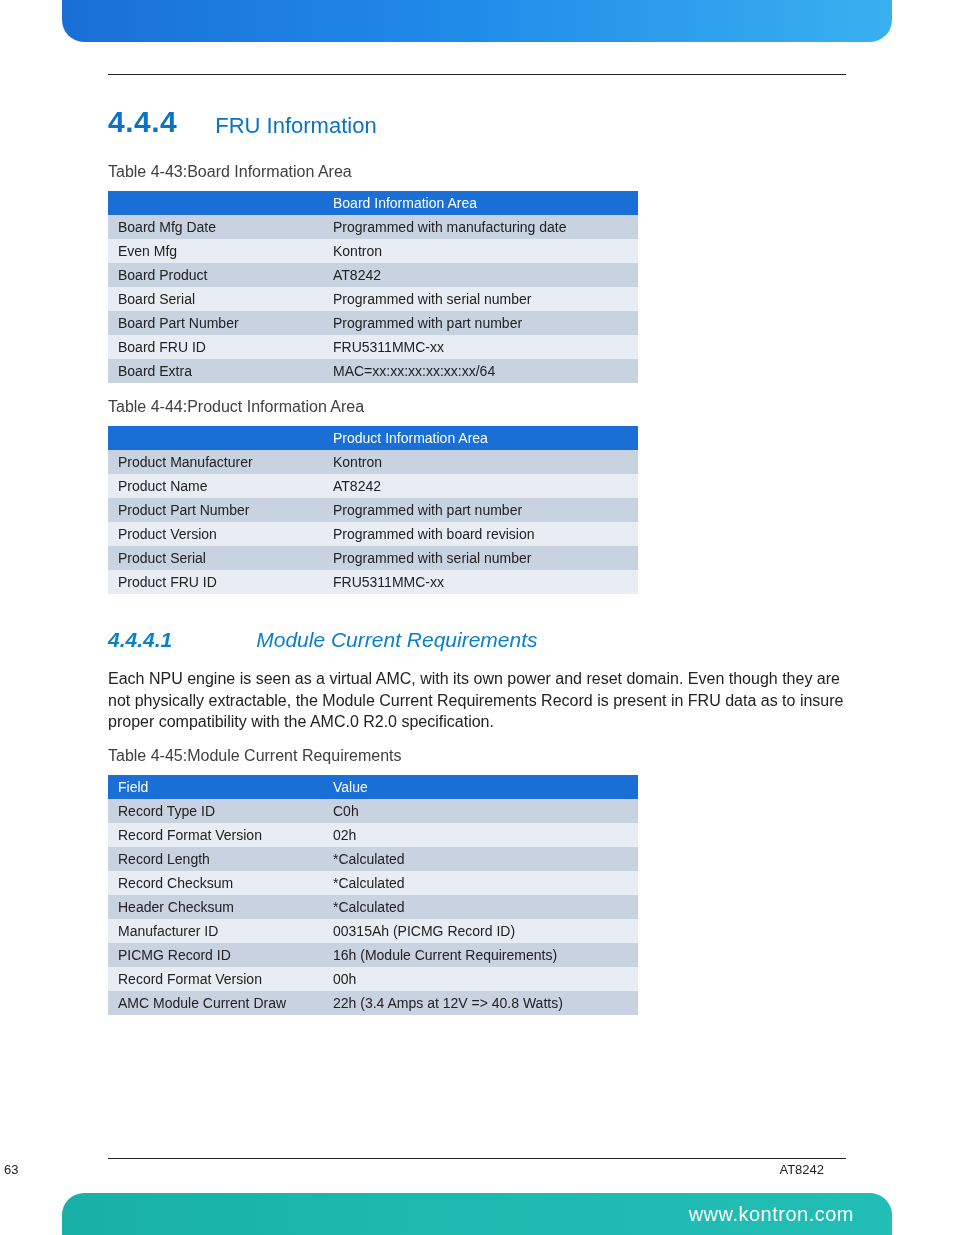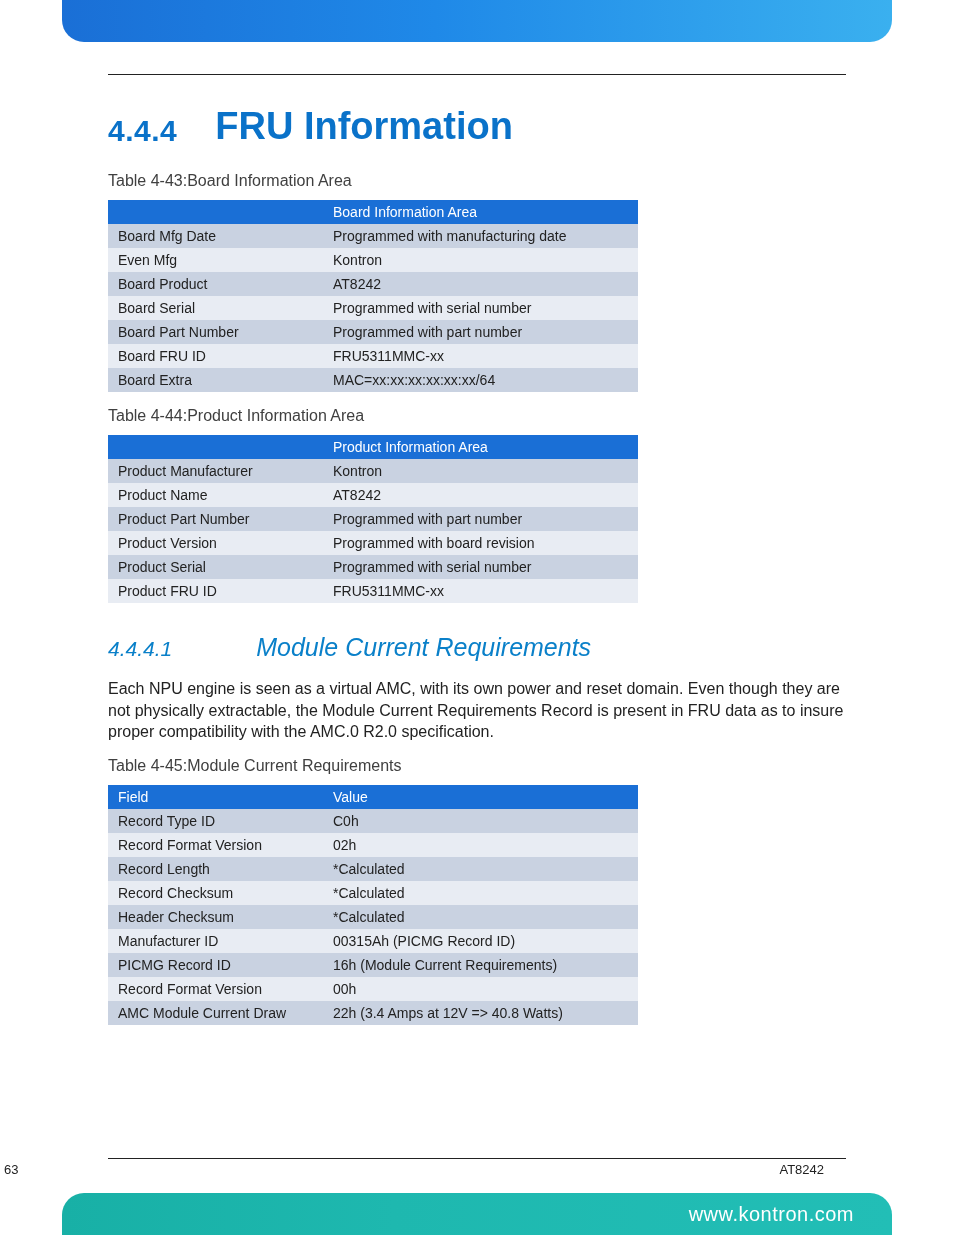--- a/index.html
+++ b/index.html
@@ -7,31 +7,31 @@
   .page { position: relative; width: 954px; height: 1235px; }
   .top-banner {
     position: absolute; top: 0; left: 62px; right: 62px; height: 42px;
     background: linear-gradient(90deg, #1a6fd6 0%, #1f89e8 45%, #3ab0ef 100%);
     border-bottom-left-radius: 22px; border-bottom-right-radius: 22px;
   }
   .rule-top { position: absolute; top: 74px; left: 108px; right: 108px; height: 1px; background: #222; }
   .content { position: absolute; top: 95px; left: 108px; right: 108px; }
   .h1-row { display: flex; align-items: flex-end; gap: 38px; color: #0a72c9; margin-top: 10px; margin-bottom: 24px; }
   .h1-num { font-size: 30px; font-weight: 700; letter-spacing: 0.5px; }
-  .h1-text { font-size: 38px; font-weight: 700; }
+  .h1-text { font-size: 22px; font-weight: 400; }
   .table-caption { font-size: 16px; color: #404040; margin: 14px 0 10px 0; font-weight: 500; }
   table.data { border-collapse: collapse; width: 530px; font-size: 14px; color: #222; margin-bottom: 15px; }
   table.data th, table.data td { text-align: left; padding: 4px 10px; vertical-align: middle; }
   table.data th { background: #1a6fd6; color: #fff; font-weight: 400; }
   table.data .col1 { width: 215px; }
   table.data tbody tr.odd { background: #c9d2e1; }
   table.data tbody tr.even { background: #e8ecf3; }
   .h2-row { display: flex; align-items: baseline; gap: 84px; color: #0a80c9; font-style: italic; margin: 22px 0 16px 0; }
-  .h2-num { font-size: 21px; font-weight: 400; margin-top: 12px; }
-  .h2-text { font-size: 25px; font-weight: 500; }
+  .h2-num { font-size: 21px; font-weight: 700; margin-top: 12px; }
+  .h2-text { font-size: 21px; font-weight: 500; }
   .body-text { font-size: 16px; line-height: 1.35; color: #222; margin-bottom: 14px; }
   .footer-rule { position: absolute; left: 108px; right: 108px; bottom: 76px; height: 1px; background: #222; }
   .footer-center { position: absolute; bottom: 58px; left: 4px; right: 0; text-align: left; font-size: 13px; color: #222; }
   .footer-right { position: absolute; bottom: 58px; right: 130px; font-size: 13px; color: #222; }
   .bottom-banner {
     position: absolute; bottom: 0; left: 62px; right: 62px; height: 42px;
     background: linear-gradient(90deg, #18b0a6 0%, #1eb8af 40%, #22beb6 100%);
     border-top-left-radius: 22px; border-top-right-radius: 22px;
     display: flex; align-items: center; justify-content: flex-end; padding-right: 38px;
     color: #fff; font-size: 20px; letter-spacing: 0.5px;

